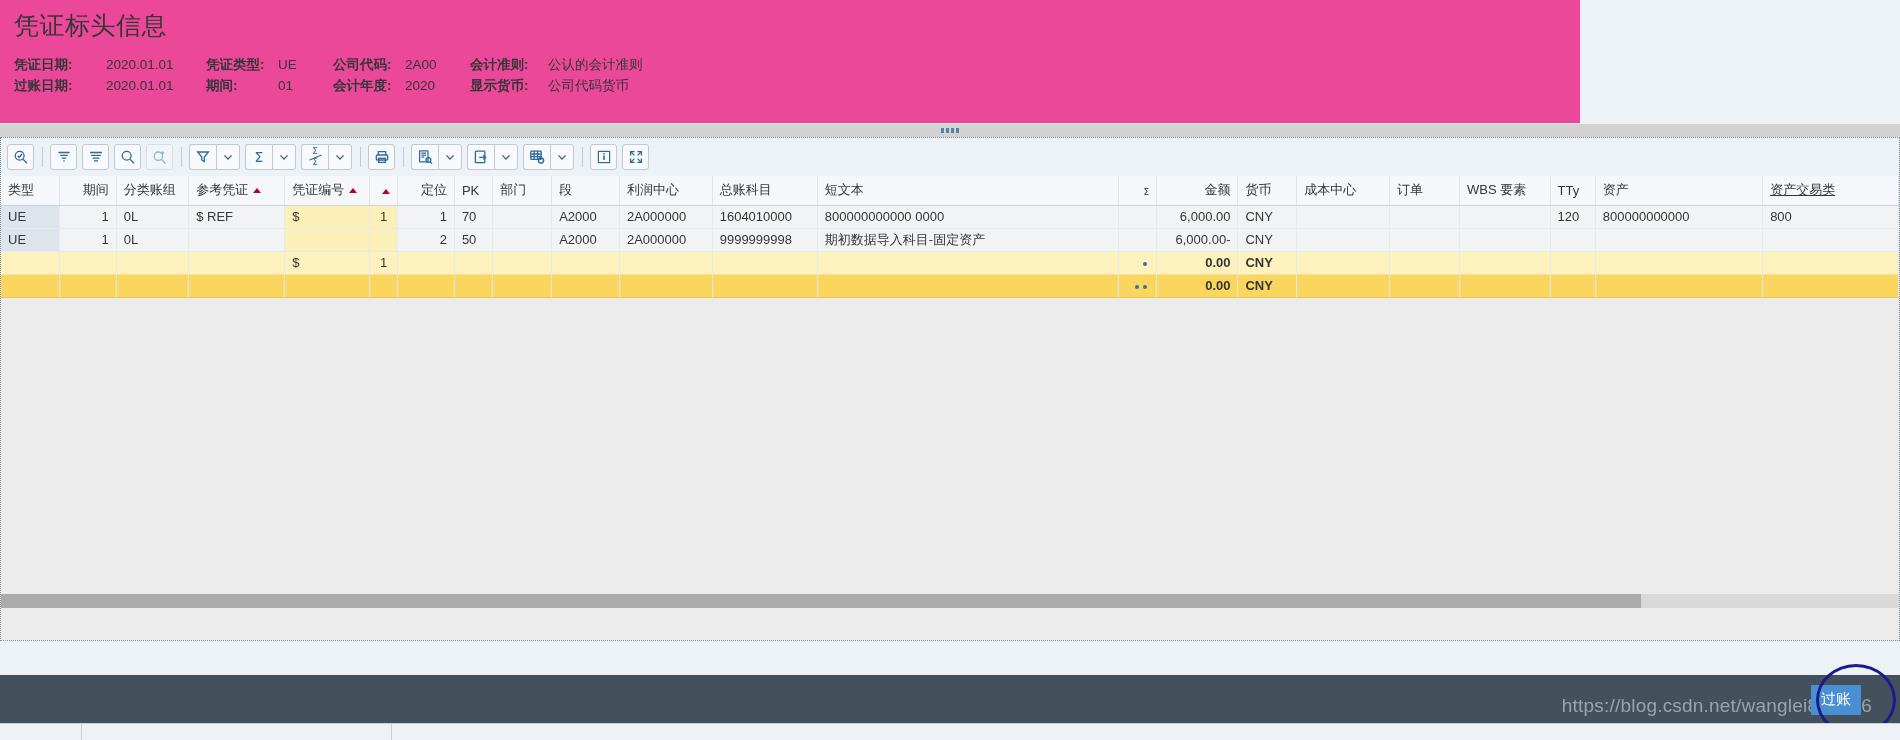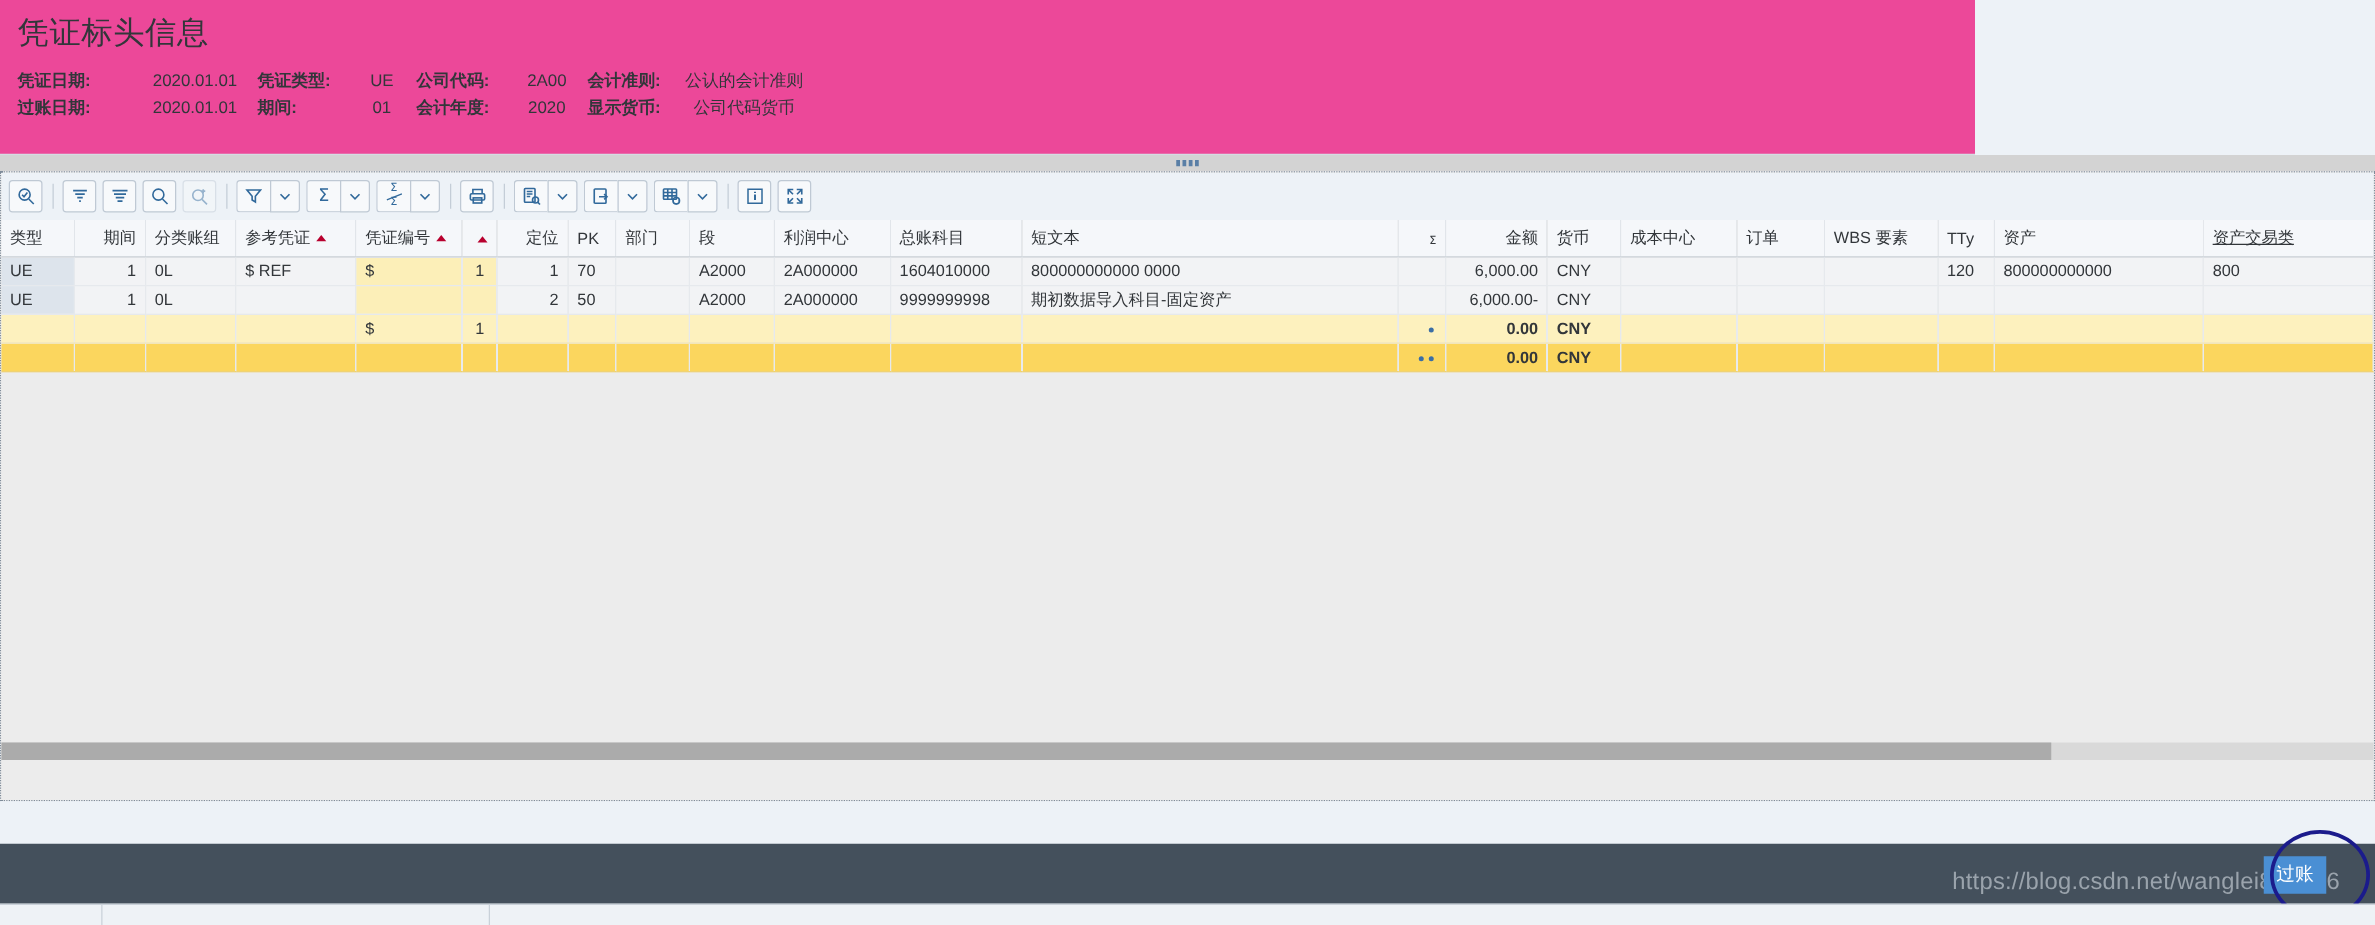--- a/index.html
+++ b/index.html
@@ -26,21 +26,21 @@
   .field-grid {
     position: absolute; left: 14px; top: 54px;
     display: grid;
     grid-template-columns: 92px 100px 72px 55px 72px 65px 78px auto;
     grid-auto-rows: 21px;
     column-gap: 0px;
     font-size: 13.5px; color: #32363A;
     align-items: center;
   }
   .fg-label { font-weight: bold; white-space: nowrap; }
-  .fg-value { white-space: nowrap; text-align: center; }
+  .fg-value { white-space: nowrap; }
 
   
   .splitter {
     position: absolute; left: 0; top: 124px; width: 1900px; height: 13px;
     background: #D3D3D3;
     display: flex; align-items: center; justify-content: center;
   }
   .splitter-handle { display: flex; gap: 2px; }
   .splitter-handle i {
     display: block; width: 3px; height: 5px; background: #5A7FA6;

